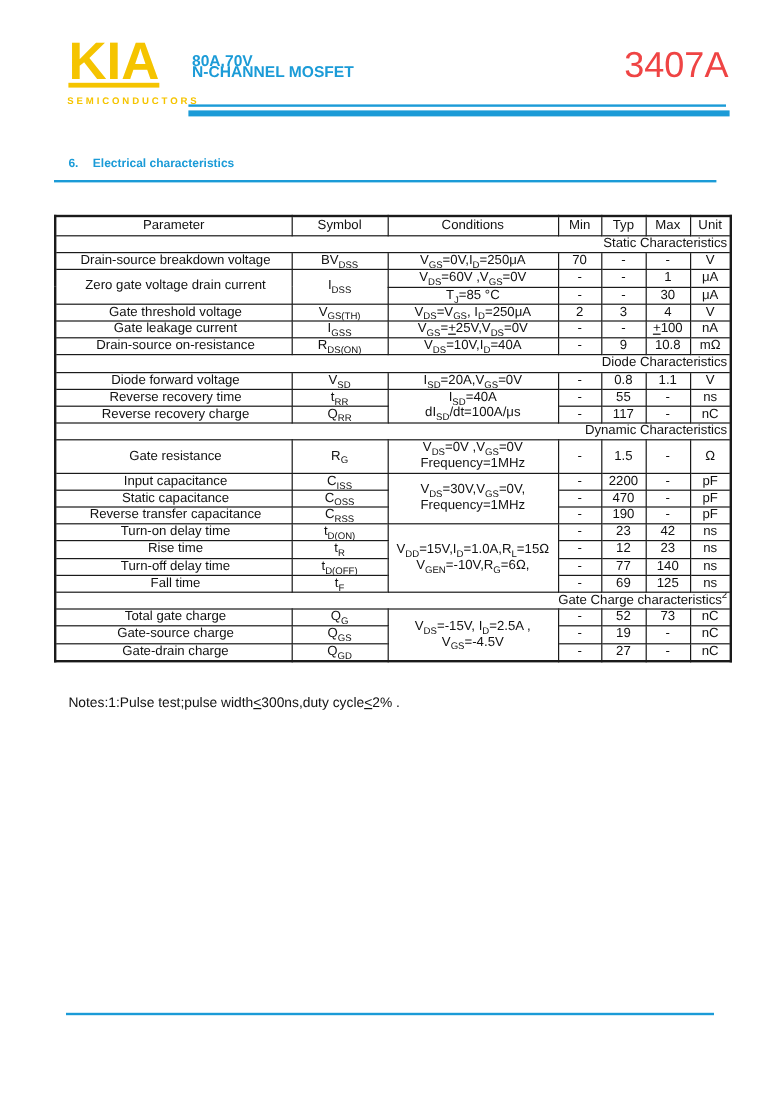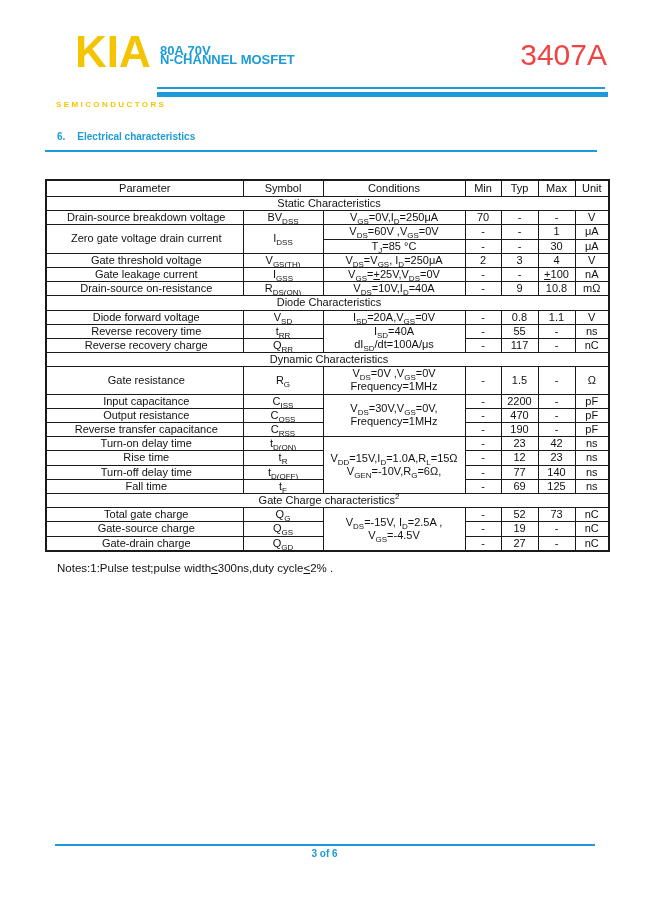--- a/index.html
+++ b/index.html
@@ -1,50 +1,50 @@
 <!DOCTYPE html>
 <html><head>
 <meta charset="utf-8">
 <style>
   html,body{margin:0;padding:0;background:#ffffff;}
   .page{position:relative;width:649px;height:917px;background:#ffffff;overflow:hidden;
         font-family:"Liberation Sans", sans-serif;color:#111;}
 
   
-  .logo{position:absolute;left:75px;top:30px;font-size:44px;font-weight:bold;
-        letter-spacing:0px;line-height:1;}
+  .logo{position:absolute;left:57px;top:30px;font-size:44px;font-weight:bold;
+        letter-spacing:0px;line-height:1;text-decoration:underline;}
   .logo-sub{position:absolute;left:56px;top:80px;font-size:8px;font-weight:bold;
-        letter-spacing:2.4px;margin-top:20px;}
+        letter-spacing:2.4px;}
   .rating{position:absolute;left:160px;top:43px;font-size:13px;font-weight:bold;line-height:1.25;}
   .devtype{position:absolute;left:160px;top:52px;font-size:13px;font-weight:bold;}
   .part{position:absolute;right:42px;top:40px;font-size:30px;line-height:1;}
   .rule-thin{position:absolute;left:157px;top:87px;height:2px;width:448px;}
   .rule-thick{position:absolute;left:157px;top:92px;height:5px;width:451px;}
 
   
   .sec-title{position:absolute;left:57px;top:131px;font-size:10px;font-weight:bold;}
   .sec-title .num{margin-right:12px;}
   .sec-rule{position:absolute;left:45px;top:150px;width:552px;height:2px;}
 
   
   .tbl-note{position:absolute;top:162px;right:41px;font-size:11px;color:#111;}
   table.etable{position:absolute;left:45px;top:179px;width:563px;border-collapse:collapse;
         table-layout:fixed;font-size:11px;color:#111;}
   table.etable{border:2px solid #1a1a1a;}
   .etable th,.etable td{border:1px solid #1a1a1a;padding:0 2px;height:13px;
         text-align:center;font-weight:normal;line-height:1.2;overflow:hidden;}
   .etable th{height:15px;}
   .etable td.l{text-align:center;padding-left:5px;}
-  .etable td.section-cell{text-align:center;padding-left:5px;}
+  .etable td.section-cell{text-align:right;padding-left:5px;}
   .etable sub{font-size:8px;line-height:0;}
   .etable sup{font-size:8px;line-height:0;}
   .ul{text-decoration:underline;}
 
   
-  .note1{position:absolute;left:57px;top:562px;font-size:11.5px;}
+  .note1{position:absolute;left:57px;top:580px;font-size:11.5px;}
   .note2{position:absolute;left:88px;top:584px;font-size:11.5px;}
 
   
   .f-rule{position:absolute;left:55px;top:844px;width:540px;height:2px;}
   .f-page{position:absolute;left:0;top:848px;width:100%;text-align:center;
         font-size:10px;font-weight:bold;}
 </style>
 </head>
 <body>
 
@@ -185,21 +185,21 @@
         <tr>
           <td class="l"><span>Input capacitance</span></td>
           <td><span>C</span><sub>ISS</sub></td>
           <td rowspan="3"><span>V</span><sub>DS</sub><span>=30V,V</span><sub>GS</sub><span>=0V,</span><br><span>Frequency=1MHz</span></td>
           <td><span>-</span></td>
           <td><span>2200</span></td>
           <td><span>-</span></td>
           <td><span>pF</span></td>
         </tr>
         <tr>
-          <td class="l"><span>Output resistance</span></td>
+          <td class="l"><span>Static capacitance</span></td>
           <td><span>C</span><sub>OSS</sub></td>
           <td><span>-</span></td>
           <td><span>470</span></td>
           <td><span>-</span></td>
           <td><span>pF</span></td>
         </tr>
         <tr>
           <td class="l"><span>Reverse transfer capacitance</span></td>
           <td><span>C</span><sub>RSS</sub></td>
           <td><span>-</span></td>
@@ -267,15 +267,14 @@
           <td><span>27</span></td>
           <td><span>-</span></td>
           <td><span>nC</span></td>
         </tr>
       </tbody>
   </table>
 
   <div class="note1"><span>Notes:1:Pulse test;pulse width</span><span class="ul">&lt;</span><span>300ns,duty cycle</span><span class="ul">&lt;</span><span>2% .</span></div>
 
   <div class="f-rule" style="background: rgb(27, 155, 215);"></div>
-  <div class="f-page" style="color: rgb(27, 155, 215);">3 of 6</div>
 
 </div>
 
 </body></html>

